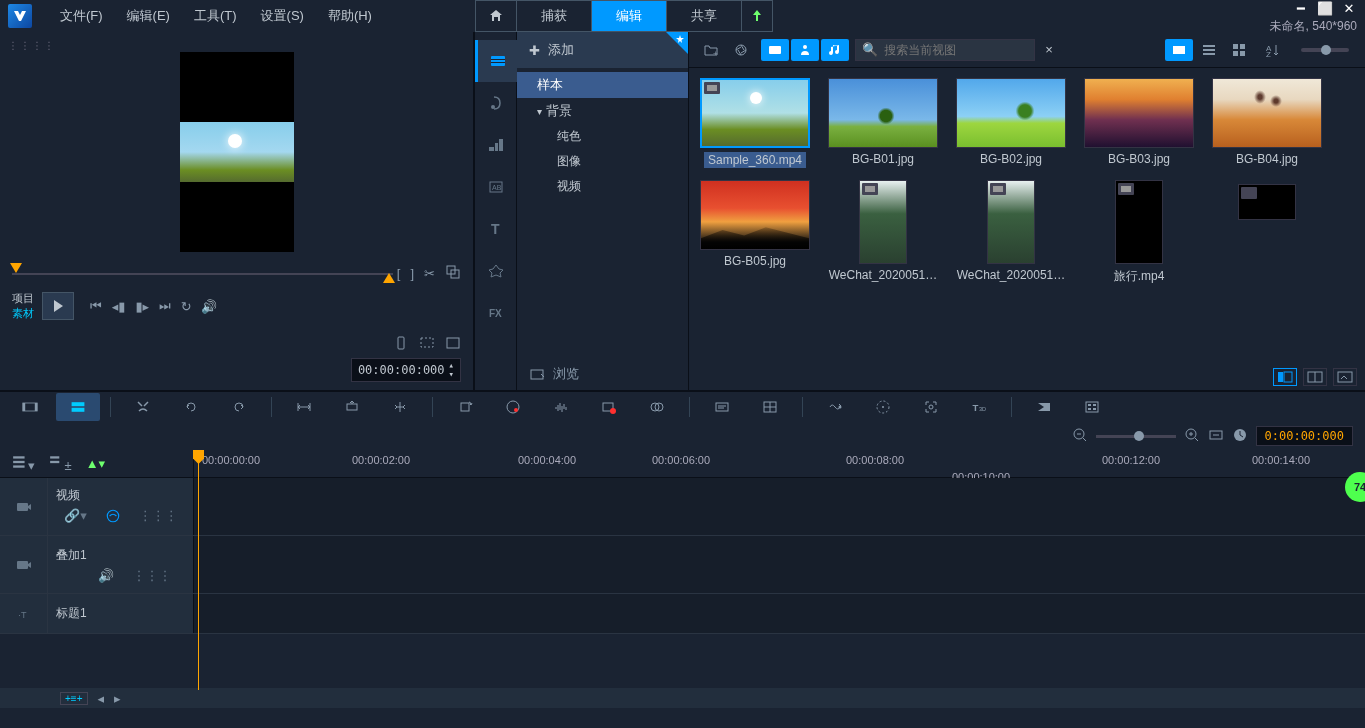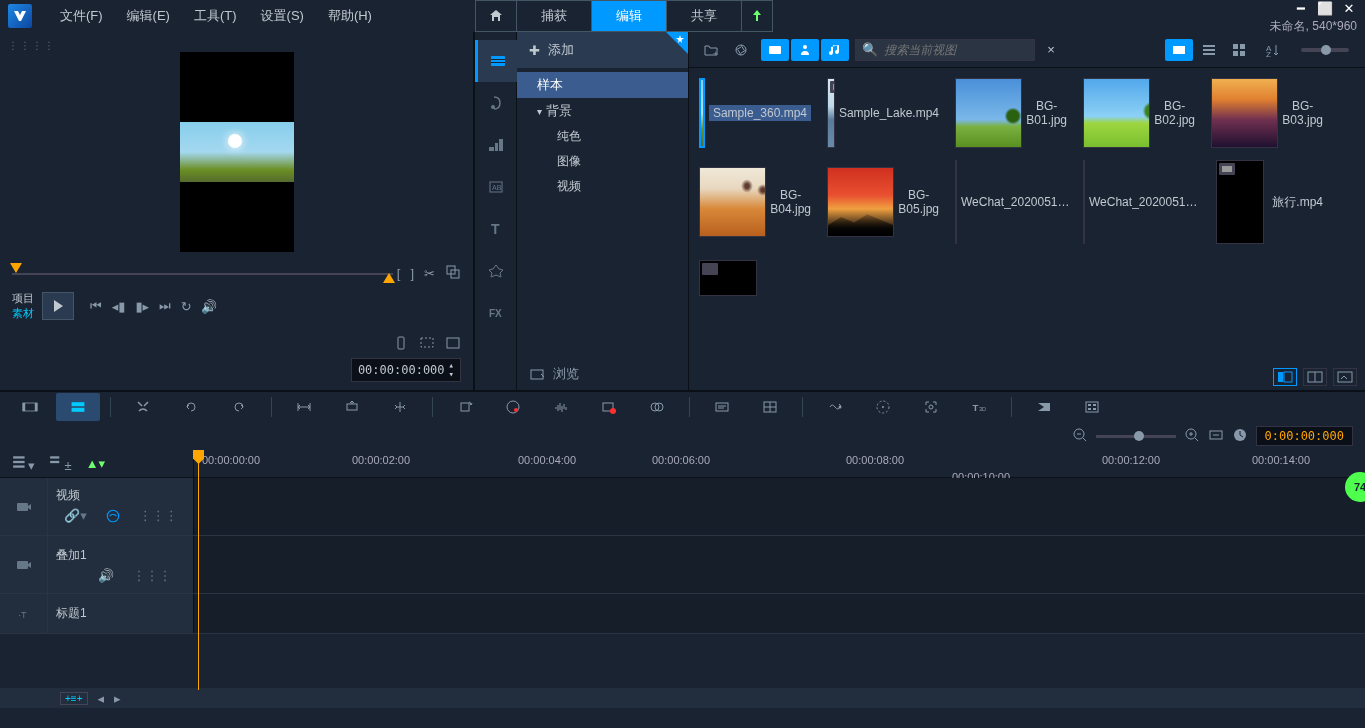--- a/index.html
+++ b/index.html
@@ -64,27 +64,27 @@
 .lib-tree-item.child { padding-left: 40px; font-size: 12px; }
 .lib-tree-item.expandable::before { content: "▾"; margin-right: 4px; font-size: 10px; }
 .lib-browse { position: absolute; bottom: 0; left: 0; height: 32px; display: flex; align-items: center; padding: 0 12px; gap: 8px; color: #8899aa; cursor: pointer; }
 
 .lib-content { flex: 1; display: flex; flex-direction: column; position: relative; }
 .lib-topbar { height: 36px; display: flex; align-items: center; gap: 6px; padding: 0 8px; border-bottom: 1px solid #0a0f18; }
 .lib-topbar-btns { display: flex; gap: 2px; }
 .lib-topbar-btn { width: 28px; height: 22px; display: flex; align-items: center; justify-content: center; cursor: pointer; color: #8899aa; border-radius: 2px; }
 .lib-topbar-btn.blue { background: #0099ff; color: #fff; }
 .lib-search { flex: 1; max-width: 180px; height: 22px; background: #2a3442; border: 1px solid #334; display: flex; align-items: center; padding: 0 6px; gap: 6px; }
-.lib-search input { flex: 1; background: transparent; border: none; color: #aab; font-size: 12px; outline: none; font-style: italic; }
+.lib-search input { flex: 1; background: transparent; border: none; color: #aab; font-size: 12px; outline: none; }
 .lib-view-btns { display: flex; gap: 2px; }
 .lib-slider { width: 48px; height: 4px; background: #445; border-radius: 2px; position: relative; margin: 0 8px; }
 .lib-slider-thumb { position: absolute; left: 20px; top: -3px; width: 10px; height: 10px; background: #8899aa; border-radius: 50%; }
 
 .lib-grid { flex: 1; padding: 10px; display: flex; flex-wrap: wrap; gap: 12px 16px; align-content: flex-start; overflow: hidden; }
-.lib-item { width: 112px; display: flex; flex-direction: row; align-items: center; gap: 4px; cursor: pointer; }
+.lib-item { width: 112px; display: flex; flex-direction: column; align-items: center; gap: 4px; cursor: pointer; }
 .lib-thumb { width: 110px; height: 70px; background: #223344; border: 1px solid #334; position: relative; overflow: hidden; }
 .lib-thumb.selected { border: 2px solid #0099ff; }
 .lib-thumb-badge { position: absolute; top: 2px; left: 2px; width: 16px; height: 12px; background: #445; border-radius: 1px; display: flex; align-items: center; justify-content: center; }
 .lib-thumb.narrow { width: 48px; height: 84px; margin: 0 auto; }
 .lib-name { font-size: 12px; text-align: center; }
 .lib-item.selected-item .lib-name { background: #3a5c8f; padding: 1px 4px; }
 .lib-bottom-icons { position: absolute; right: 8px; bottom: 4px; display: flex; gap: 6px; }
 .lib-bottom-icon { width: 24px; height: 18px; border: 1px solid #334; display: flex; align-items: center; justify-content: center; cursor: pointer; color: #8899aa; }
 .lib-bottom-icon.active { color: #0099ff; border-color: #0099ff; }
 
@@ -401,30 +401,20 @@
       <div class="lib-grid" id="lib-grid">
           <div class="lib-item selected-item">
             <div class="lib-thumb thumb-sample360 selected">
               <div class="lib-thumb-badge icon-sm">
                 <svg viewBox="0 0 12 10">
                   <rect x="1" y="2" width="10" height="6" fill="#999"></rect>
                 </svg>
               </div>
             </div>
             <div class="lib-name">Sample_360.mp4</div>
-          </div>
-          <div class="lib-item">
-            <div class="lib-thumb thumb-lake">
-              <div class="lib-thumb-badge icon-sm">
-                <svg viewBox="0 0 12 10">
-                  <rect x="1" y="2" width="10" height="6" fill="#999"></rect>
-                </svg>
-              </div>
-            </div>
-            <div class="lib-name">Sample_Lake.mp4</div>
           </div>
           <div class="lib-item">
             <div class="lib-thumb thumb-b01"></div>
             <div class="lib-name">BG-B01.jpg</div>
           </div>
           <div class="lib-item">
             <div class="lib-thumb thumb-b02"></div>
             <div class="lib-name">BG-B02.jpg</div>
           </div>
           <div class="lib-item">

